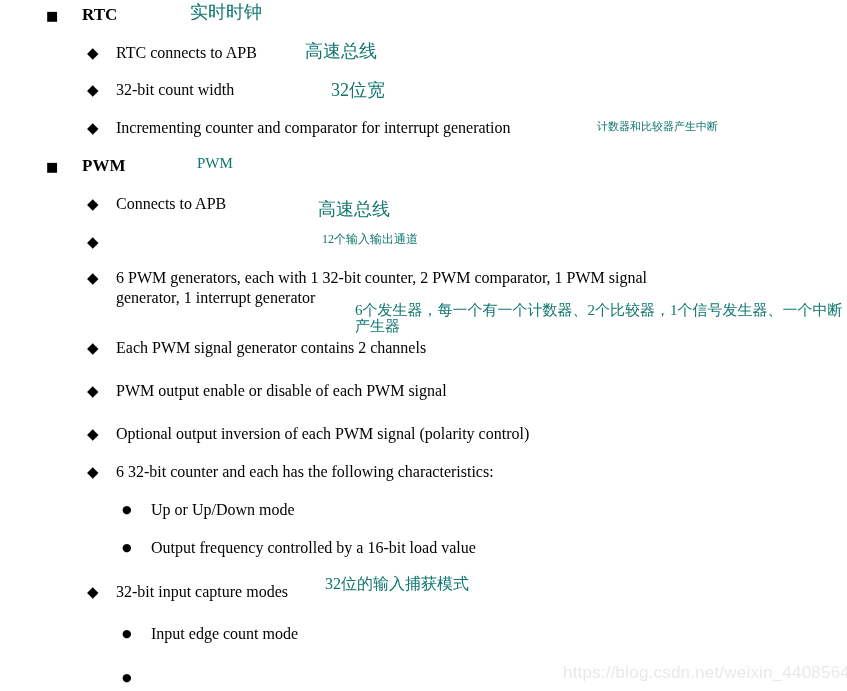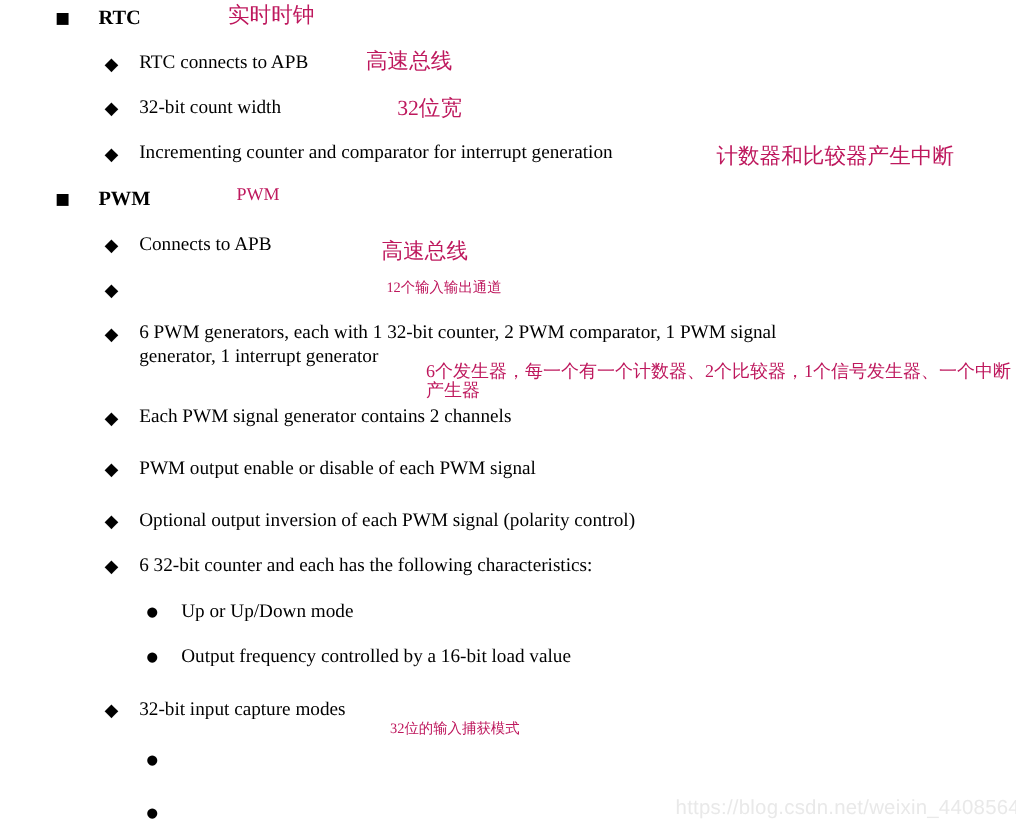--- a/index.html
+++ b/index.html
@@ -45,33 +45,33 @@
   #r9  { top:381px; }
   #r10 { top:424px; }
   #r11 { top:462px; }
   #r12 { top:500px; }
   #r13 { top:538px; }
   #r14 { top:582px; }
   #r15 { top:624px; }
   #r16 { top:668px; }
   
   .ann {
-    position:absolute; color:#be185d;
+    position:absolute; color:#0f766e;
     font-family:"Liberation Serif", serif;
     line-height:1.15; white-space:nowrap;
   }
   #a0 { left:190px; top:2px;   font-size:18px; }
   #a1 { left:305px; top:41px;  font-size:18px; }
   #a2 { left:315px; top:80px;  font-size:18px;margin-left:16px; }
-  #a3 { left:597px; top:120px; font-size:18px; }
+  #a3 { left:597px; top:120px; font-size:11px; }
   #a4 { left:197px; top:155px; font-size:15px; }
   #a5 { left:318px; top:199px; font-size:18px; }
   #a6 { left:322px; top:233px; font-size:12px; }
   #a7 { left:355px; top:302px; font-size:15px; white-space:normal; width:494px; line-height:16px; }
-  #a8 { left:325px; top:601px; font-size:12px; }
+  #a8 { left:325px; top:575px; font-size:16px; }
   .watermark {
     position:absolute; left:563px; top:663px;
     font-family:"Liberation Sans", sans-serif;
     font-size:17px; color:#e9e9e9; letter-spacing:0.2px;
     white-space:nowrap;
   }
 </style>
 </head>
 <body>
 
@@ -132,20 +132,21 @@
   <div class="row l3" id="r13">
     <span class="bullet">●</span>
     <span class="txt">Output frequency controlled by a 16-bit load value</span>
   </div>
   <div class="row l2" id="r14">
     <span class="bullet">◆</span>
     <span class="txt">32-bit input capture modes</span>
   </div>
   <div class="row l3" id="r15">
     <span class="bullet">●</span>
+    <span class="txt">Input edge count mode</span>
   </div>
   <div class="row l3" id="r16">
     <span class="bullet">●</span>
   </div>
 
   <span class="ann" id="a0">实时时钟</span>
   <span class="ann" id="a1">高速总线</span>
   <span class="ann" id="a2">32位宽</span>
   <span class="ann" id="a3">计数器和比较器产生中断</span>
   <span class="ann" id="a4">PWM</span>

